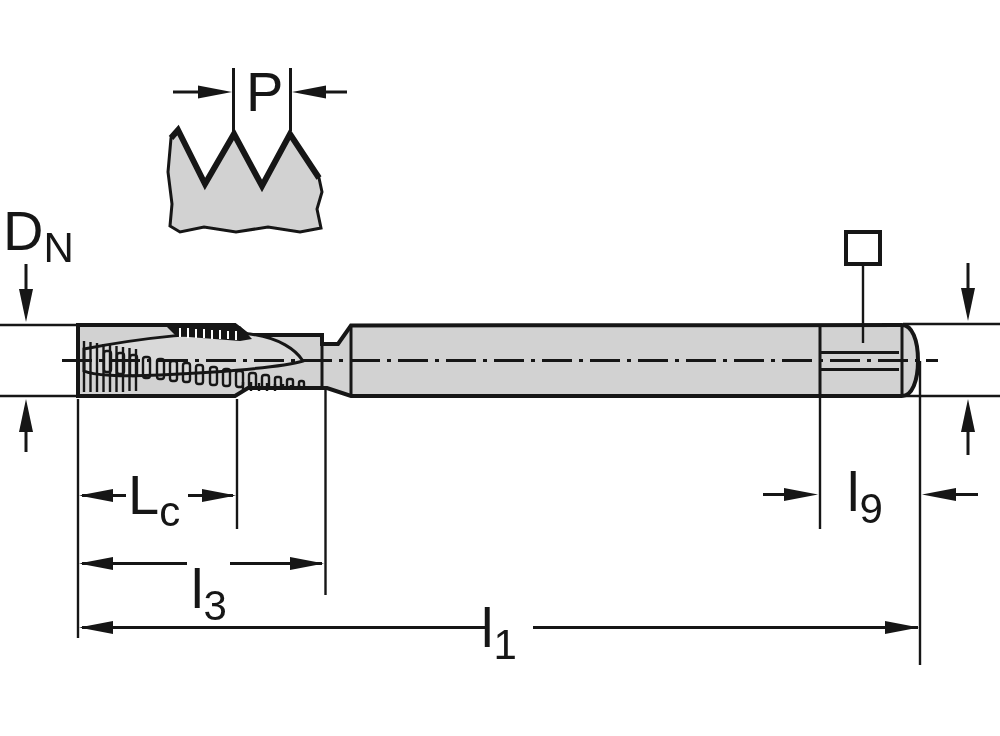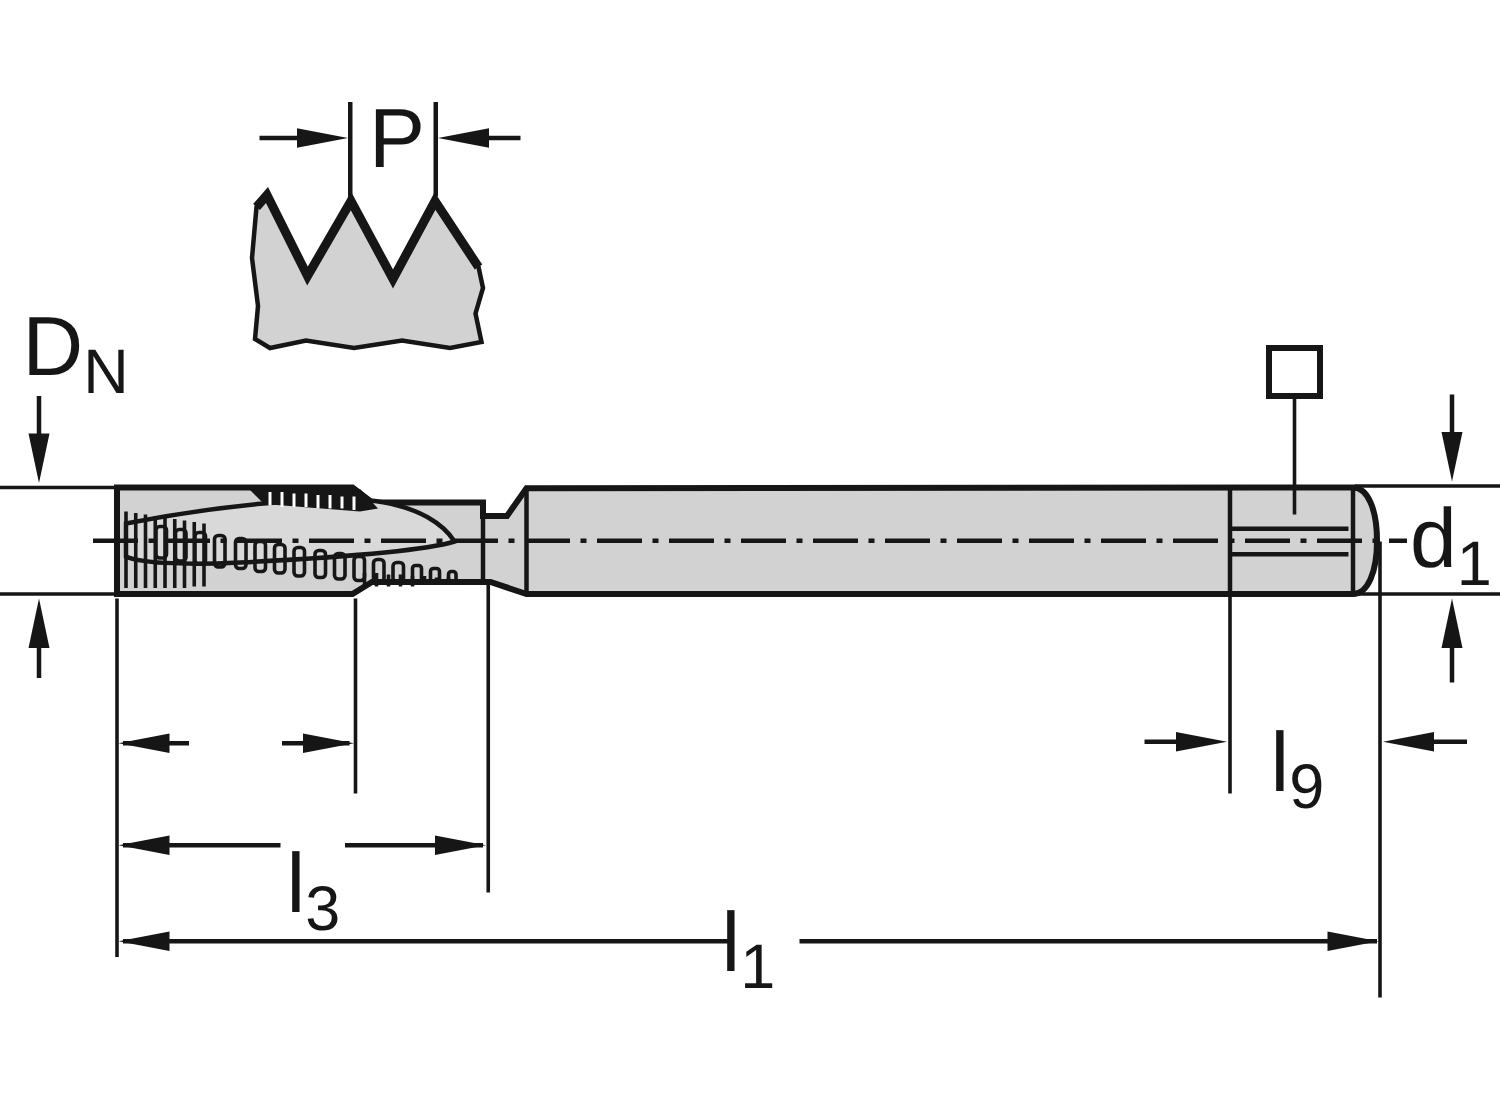--- a/index.html
+++ b/index.html
@@ -185,38 +185,38 @@
     </g>
 
     <g>
       <line class="s-med" x1="763" y1="494.5" x2="789" y2="494.5"></line>
       <polygon class="arrow" points="818,494.5 784,488 784,501"></polygon>
       <line class="s-med" x1="953" y1="494.5" x2="978" y2="494.5"></line>
       <polygon class="arrow" points="922,494.5 956,488 956,501"></polygon>
     </g>
   </svg>
 
-  <div class="dim-label" style="left:3px;top:203px;margin-left:12px;">
+  <div class="dim-label" style="left:3px;top:203px;">
     <span>D</span><sub>N</sub>
   </div>
 
   <div class="dim-label" style="left:246px;top:64px;">
     <span>P</span><sub></sub>
   </div>
 
-  <div class="dim-label" style="left:940px;top:331px;">
-    <span>d</span><sub>1</sub>
-  </div>
-
+
+  <div class="dim-label" style="left:128px;top:467px;">
+    <span>L</span><sub>c</sub>
+  </div>
 
   <div class="dim-label" style="left:191px;top:561px;">
     <span>l</span><sub>3</sub>
   </div>
 
   <div class="dim-label" style="left:481px;top:600px;">
     <span>l</span><sub>1</sub>
   </div>
 
-  <div class="dim-label" style="left:847px;top:464px;margin-top:16px;">
+  <div class="dim-label" style="left:847px;top:464px;">
     <span>l</span><sub>9</sub>
   </div>
 
 </div>
 
 </body></html>

